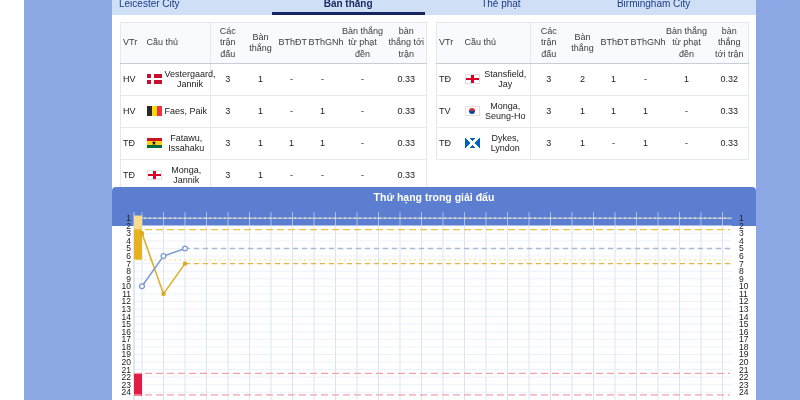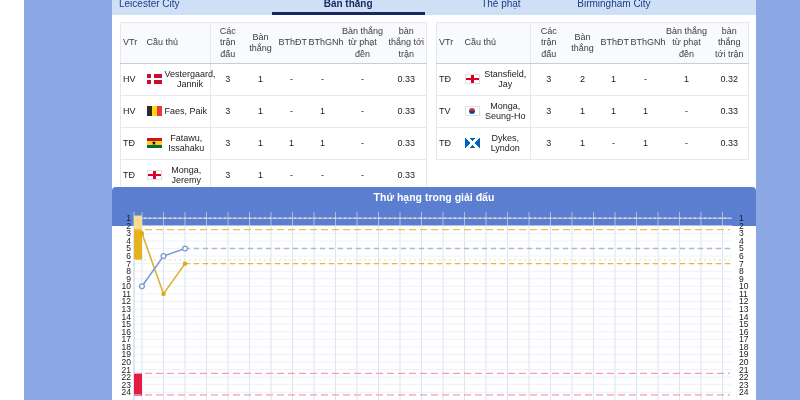--- a/index.html
+++ b/index.html
@@ -6,21 +6,21 @@
   .page{position:relative;width:800px;height:400px;background:#8ca8e4;overflow:hidden;
         font-family:"Liberation Sans",sans-serif;margin-left:24px;}
   .content{position:absolute;left:88px;top:0;width:644px;height:400px;background:#ffffff}
 
   
   .tabbar{position:relative;height:15px;background:#cfdff6;display:flex;overflow:hidden}
   .tab{flex:1;font-size:10px;color:#1c3d85;text-align:center;cursor:pointer}
   .tab>span{display:block;line-height:16px;transform:translateY(-4px)}
   .tab.active{border-bottom:3px solid #18255e;font-weight:bold;color:#16295f}
   .tab:first-child{text-align:left;padding-left:7px}
-  .tab:last-child{text-align:left;padding-right:26px}
+  .tab:last-child{text-align:center;padding-right:26px}
 
   
   table.ptable{position:absolute;top:22px;border-collapse:collapse;table-layout:fixed;
                background:#fff;font-size:9px;color:#222;border:1px solid #e5e8ee}
   table.t0{left:8px;width:306px}
   table.t1{left:324px;width:312px}
   .ptable th{font-weight:normal;color:#3d3d3d;border-bottom:1px solid #c9cdd7;background:#f8fafd;
              padding:3px 2px;text-align:center;vertical-align:middle;line-height:1.25}
   .ptable td{border-bottom:1px solid #e5e8ee;padding:2px 2px;text-align:center;vertical-align:middle;height:27px}
   .ptable th.player,.ptable td.player{border-right:1px solid #e5e8ee;text-align:left}
@@ -138,21 +138,21 @@
             <td>1</td>
             <td>1</td>
             <td>-</td>
             <td>0.33</td>
           </tr>
           <tr>
             <td class="pos">TĐ</td>
             <td class="player">
               <span class="pcell">
                 <span class="flag f-en"></span>
-                <span class="pname">Monga, Jeremy</span>
+                <span class="pname">Monga, Jannik</span>
               </span>
             </td>
             <td>3</td>
             <td>1</td>
             <td>-</td>
             <td>-</td>
             <td>-</td>
             <td>0.33</td>
           </tr>
         </tbody>

